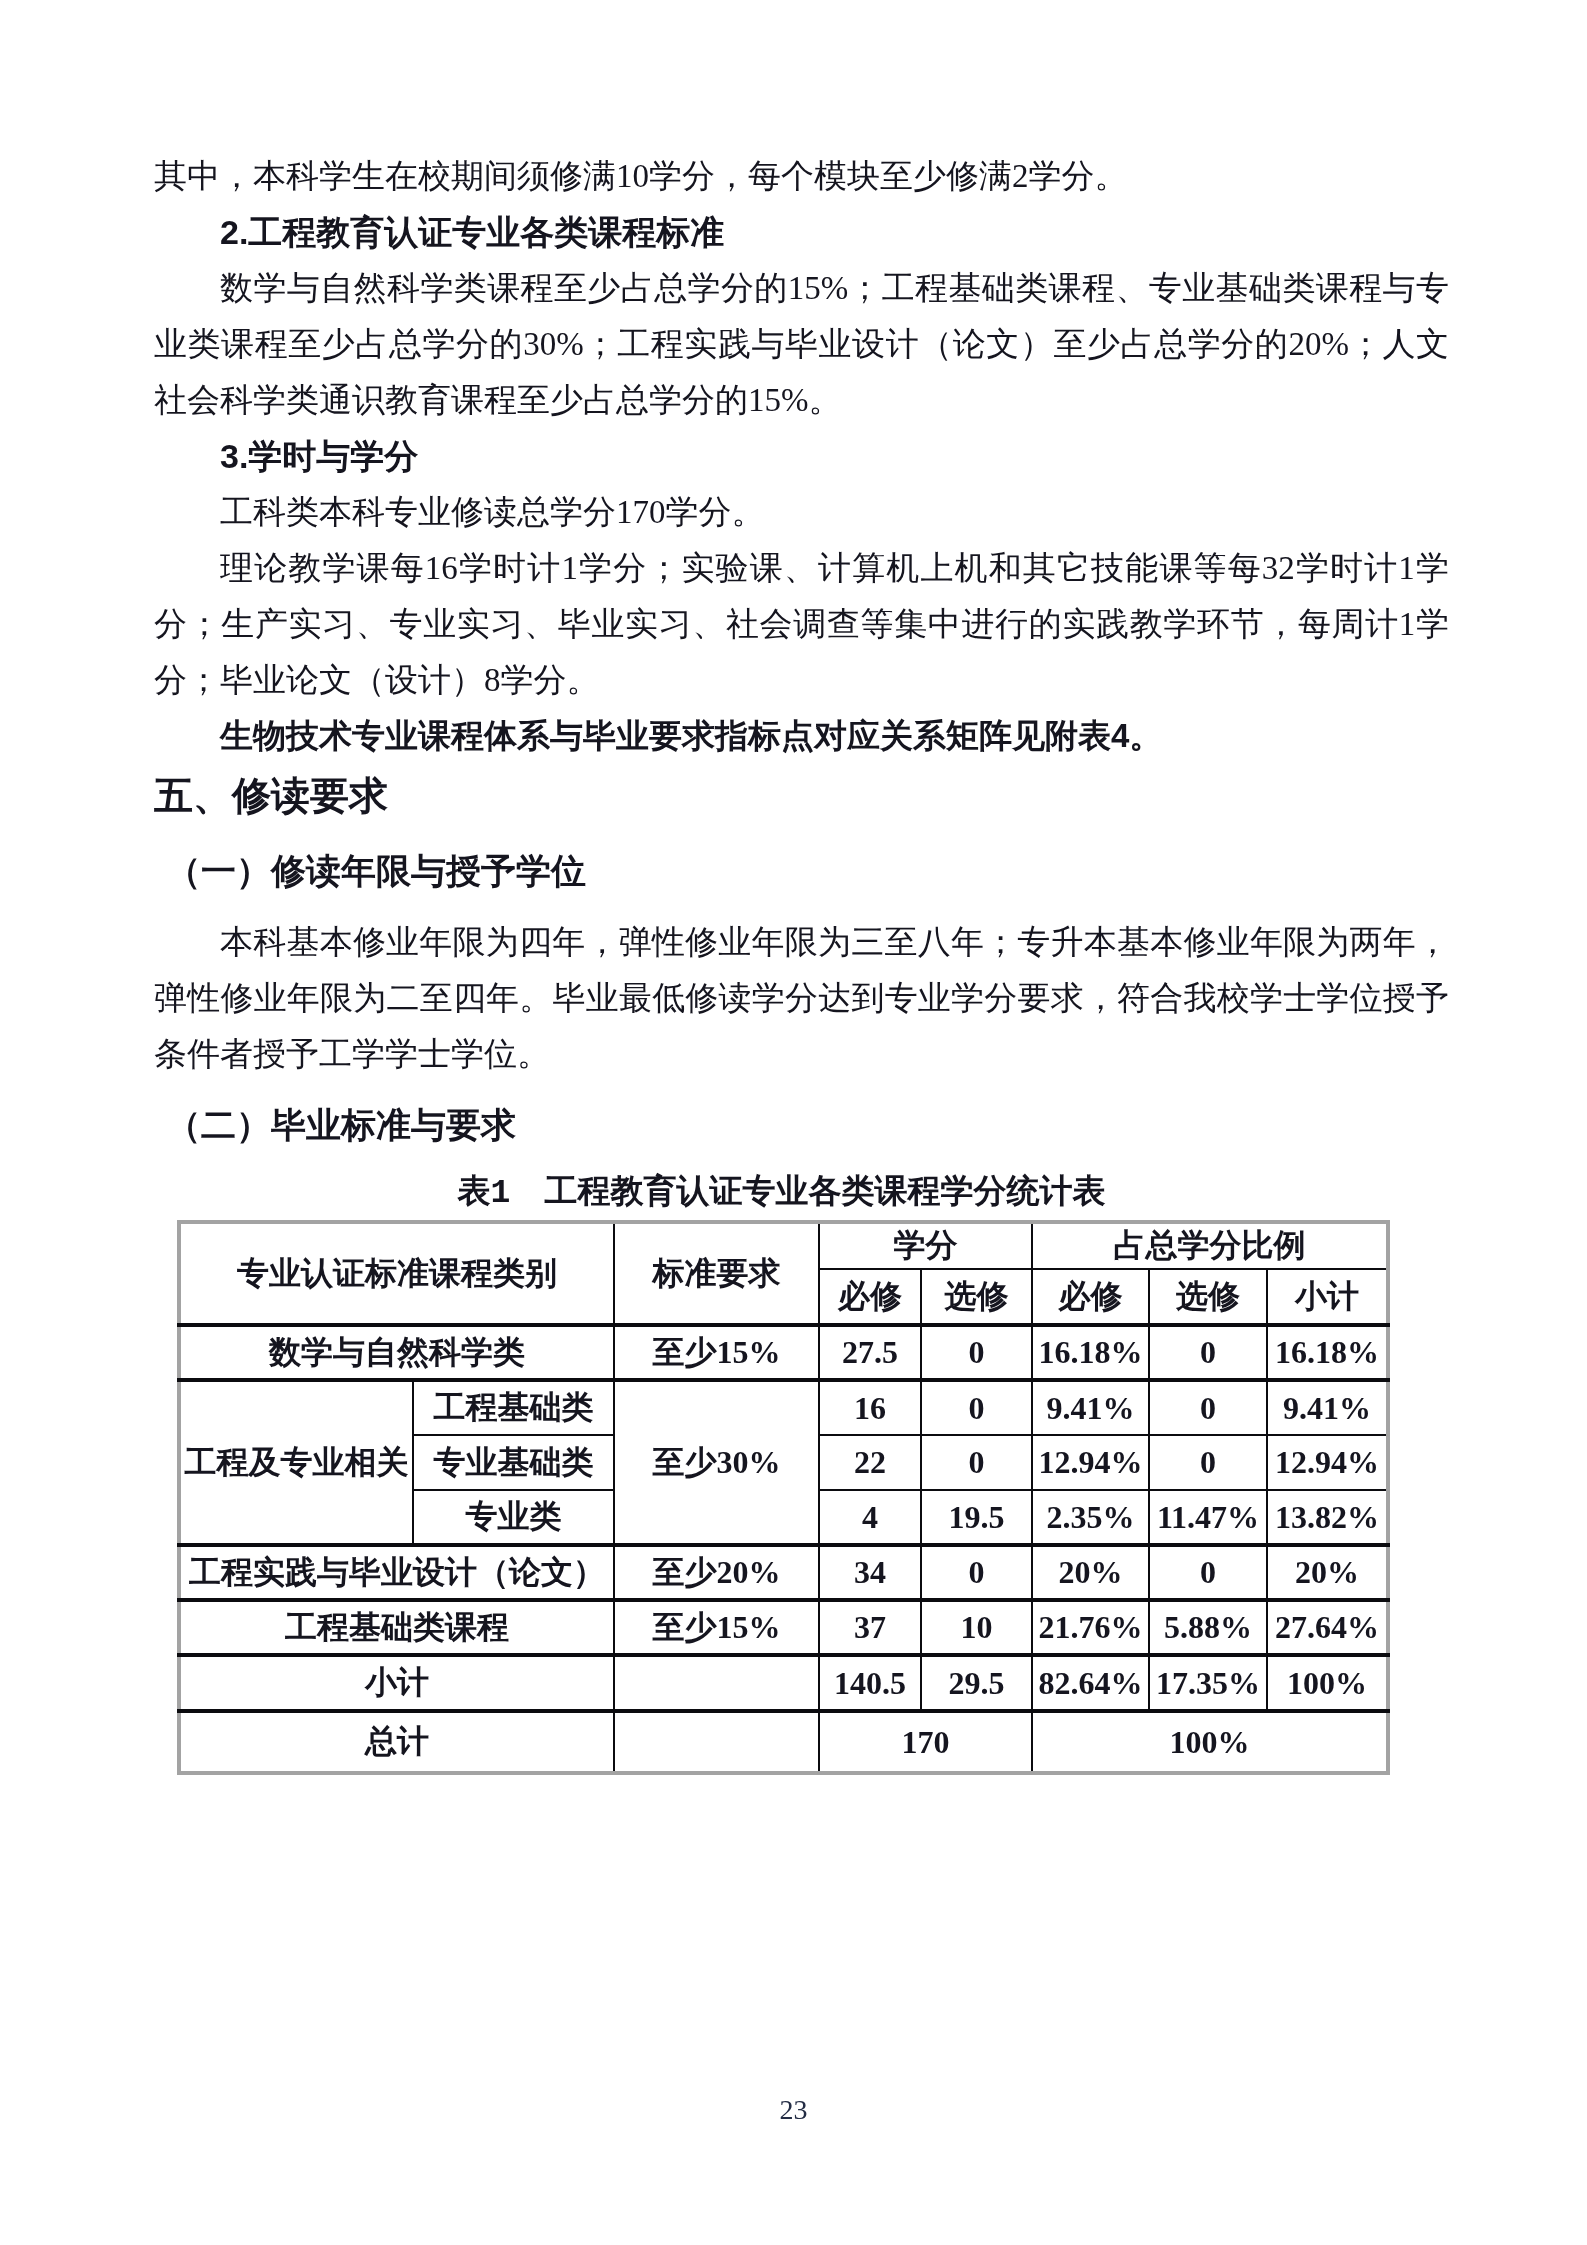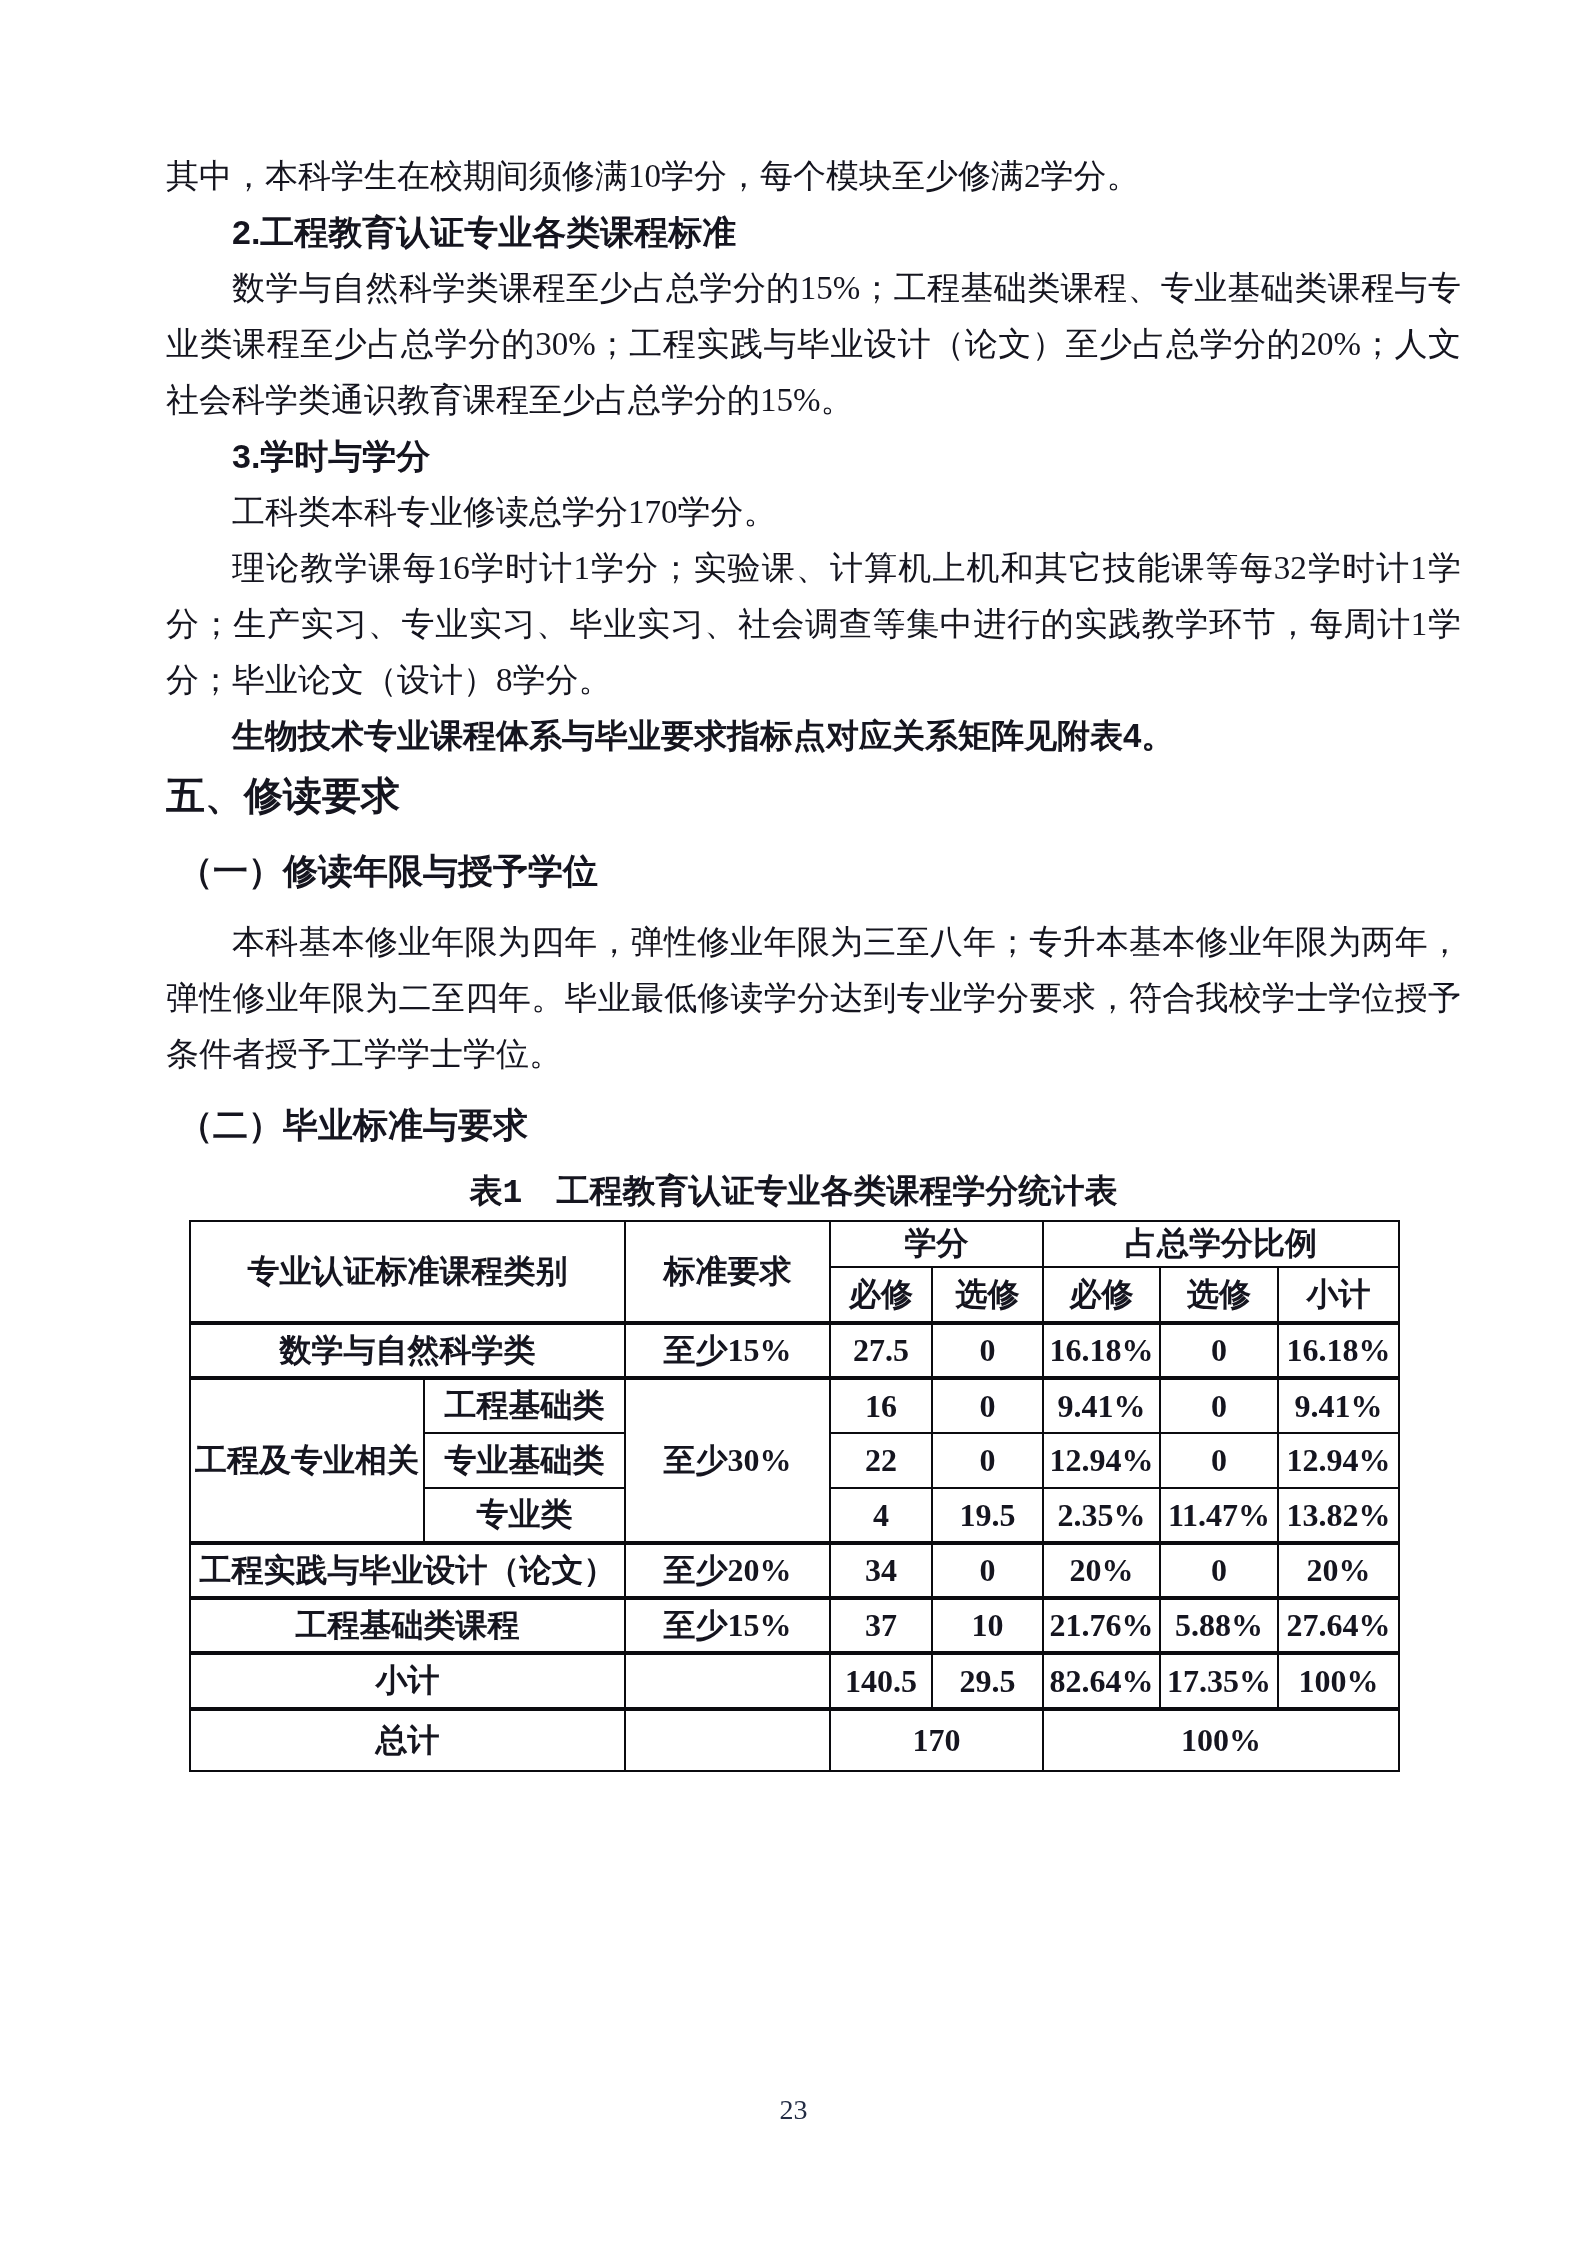--- a/index.html
+++ b/index.html
@@ -5,21 +5,21 @@
   html,body { margin:0; padding:0; background:#ffffff; }
   .page {
     position:relative;
     width:1587px; height:2245px;
     background:#ffffff;
     color:#15151f;
     overflow:hidden;
   }
   .content {
     position:absolute;
-    left:166px; top:148px;
+    left:154px; top:148px;
     width:1295px;
   }
   .p {
     font-family:"Liberation Serif","DejaVu Serif",serif;
     font-size:33px;
     line-height:56px;
     text-align:justify;
     margin:0;
   }
   .indent { text-indent:66px; }
@@ -64,21 +64,21 @@
     font-size:33px;
     line-height:52px;
     text-align:center;
     margin:0;
   }
   .tbl-title .gap { display:inline-block; width:34px; }
   table.credits {
     border-collapse:collapse;
     table-layout:fixed;
     width:1209px;
-    border:1px solid #a3a3a3;
+    border:4px solid #a3a3a3;
   }
   table.credits th, table.credits td {
     border:2px solid #0b0b0f;
     text-align:center;
     vertical-align:middle;
     padding:0;
     overflow:hidden;
   }
   table.credits th {
     font-family:"Liberation Sans","DejaVu Sans",sans-serif;

